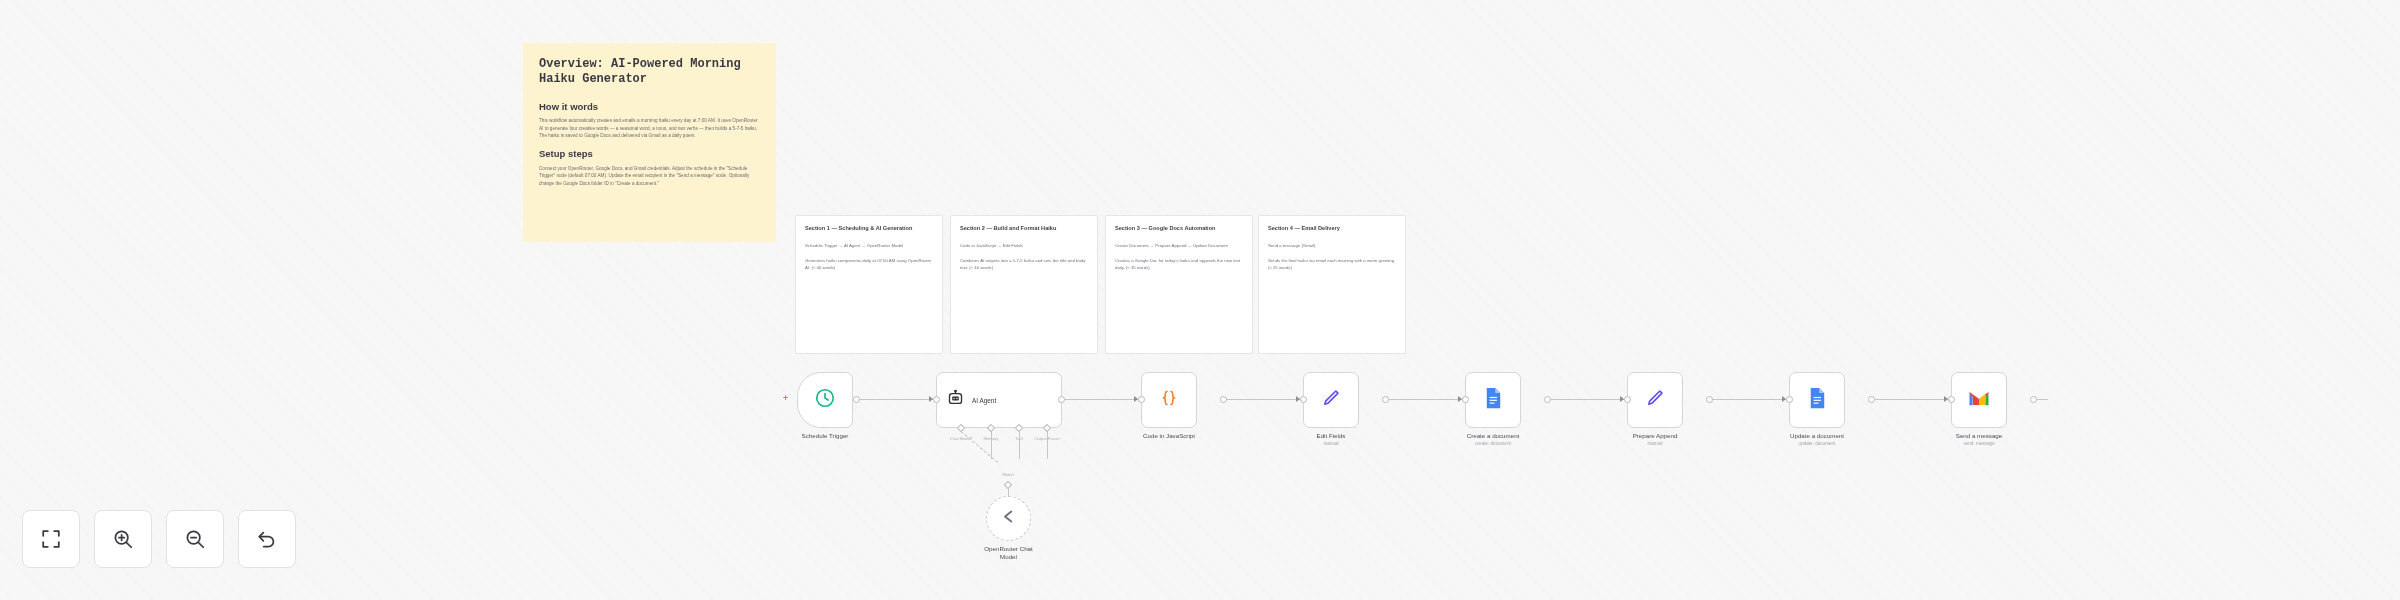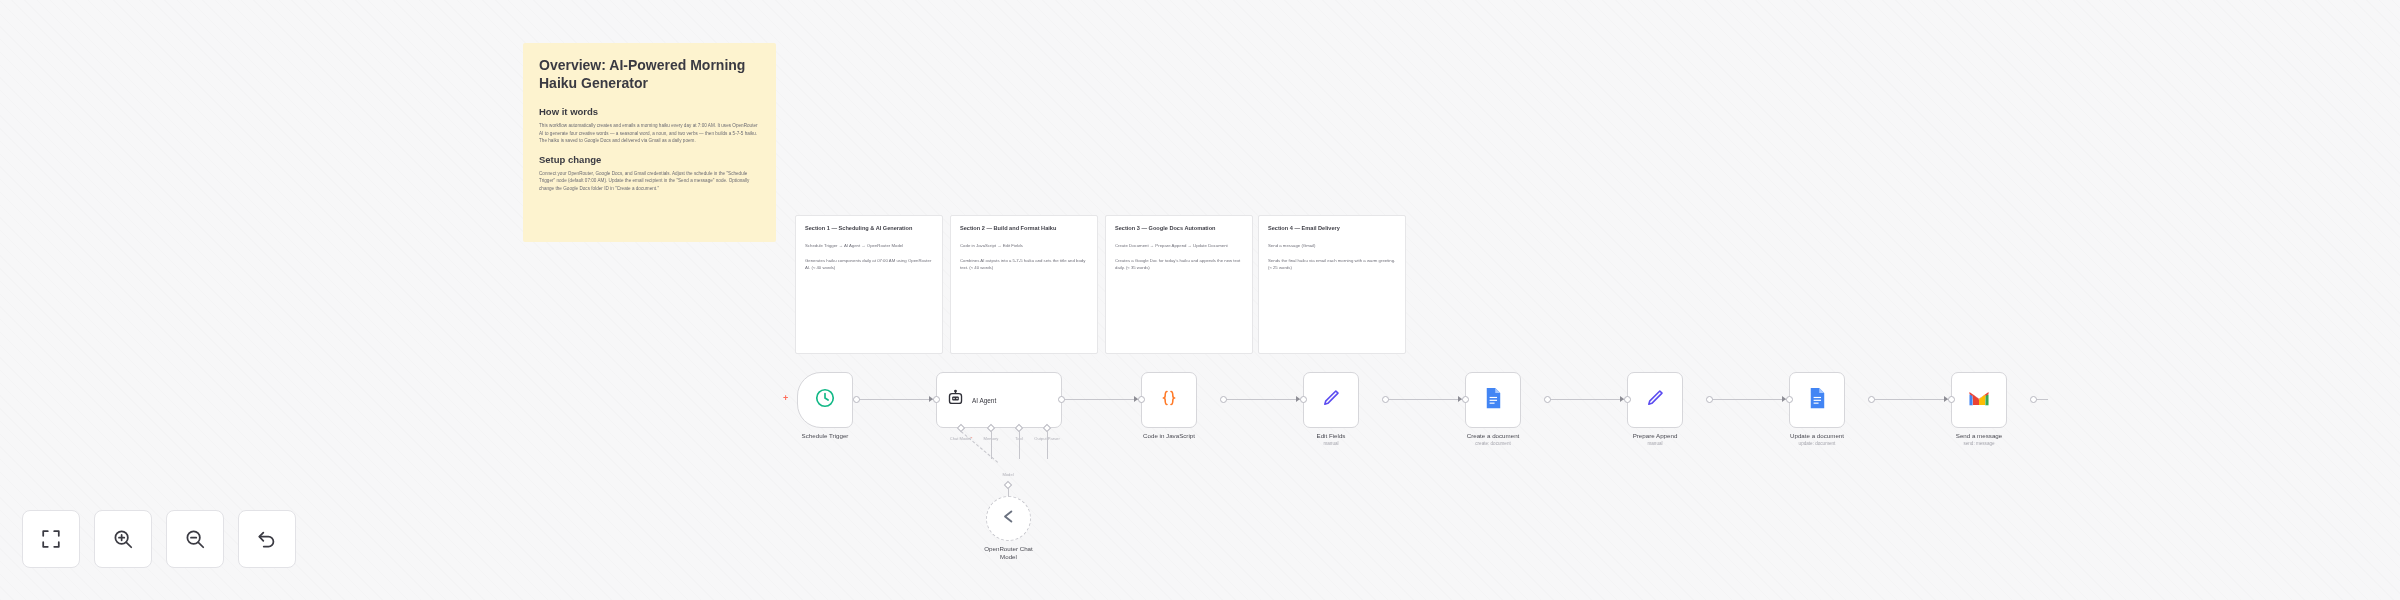--- a/index.html
+++ b/index.html
@@ -37,22 +37,23 @@
     border: 1px solid #e6e6e8;
     padding: 9px 9px;
   }
 
   .sticky-title {
     font-weight: bold;
     color: #3a3a42;
     line-height: 1.28;
   }
   .overview .sticky-title {
-    font-size: 14px;
+    font-size: 12px;
     margin-bottom: 13px;
+    font-family: Liberation Mono, monospace;
   }
   .sticky-h2 {
     font-weight: bold;
     font-size: 9.5px;
     color: #3a3a42;
     margin: 0 0 5px 0;
     line-height: 1.2;
   }
   .sticky-p {
     font-size: 4.6px;
@@ -218,21 +219,21 @@
 </style>
 </head>
 <body>
 
 <div id="canvas">
 
   <div class="sticky overview" style="left:523px; top:43px; width:253px; height:199px;">
     <div class="sticky-title">Overview: AI-Powered Morning Haiku Generator</div>
     <div class="sticky-h2">How it words</div>
     <p class="sticky-p">This workflow automatically creates and emails a morning haiku every day at 7:00 AM. It uses OpenRouter AI to generate four creative words — a seasonal word, a noun, and two verbs — then builds a 5-7-5 haiku. The haiku is saved to Google Docs and delivered via Gmail as a daily poem.</p>
-    <div class="sticky-h2">Setup change</div>
+    <div class="sticky-h2">Setup steps</div>
     <p class="sticky-p">Connect your OpenRouter, Google Docs, and Gmail credentials. Adjust the schedule in the "Schedule Trigger" node (default 07:00 AM). Update the email recipient in the "Send a message" node. Optionally change the Google Docs folder ID in "Create a document."</p>
   </div>
 
   <div class="sticky section" style="left:795px; top:215px; width:148px; height:139px;">
     <div class="sticky-title">Section 1 — Scheduling &amp; AI Generation</div>
     <p class="sticky-sub">Schedule Trigger → AI Agent → OpenRouter Model</p>
     <p class="sticky-body">Generates haiku components daily at 07:00 AM using OpenRouter AI. (≈ 40 words)</p>
   </div>
 
   <div class="sticky section" style="left:950px; top:215px; width:148px; height:139px;">

